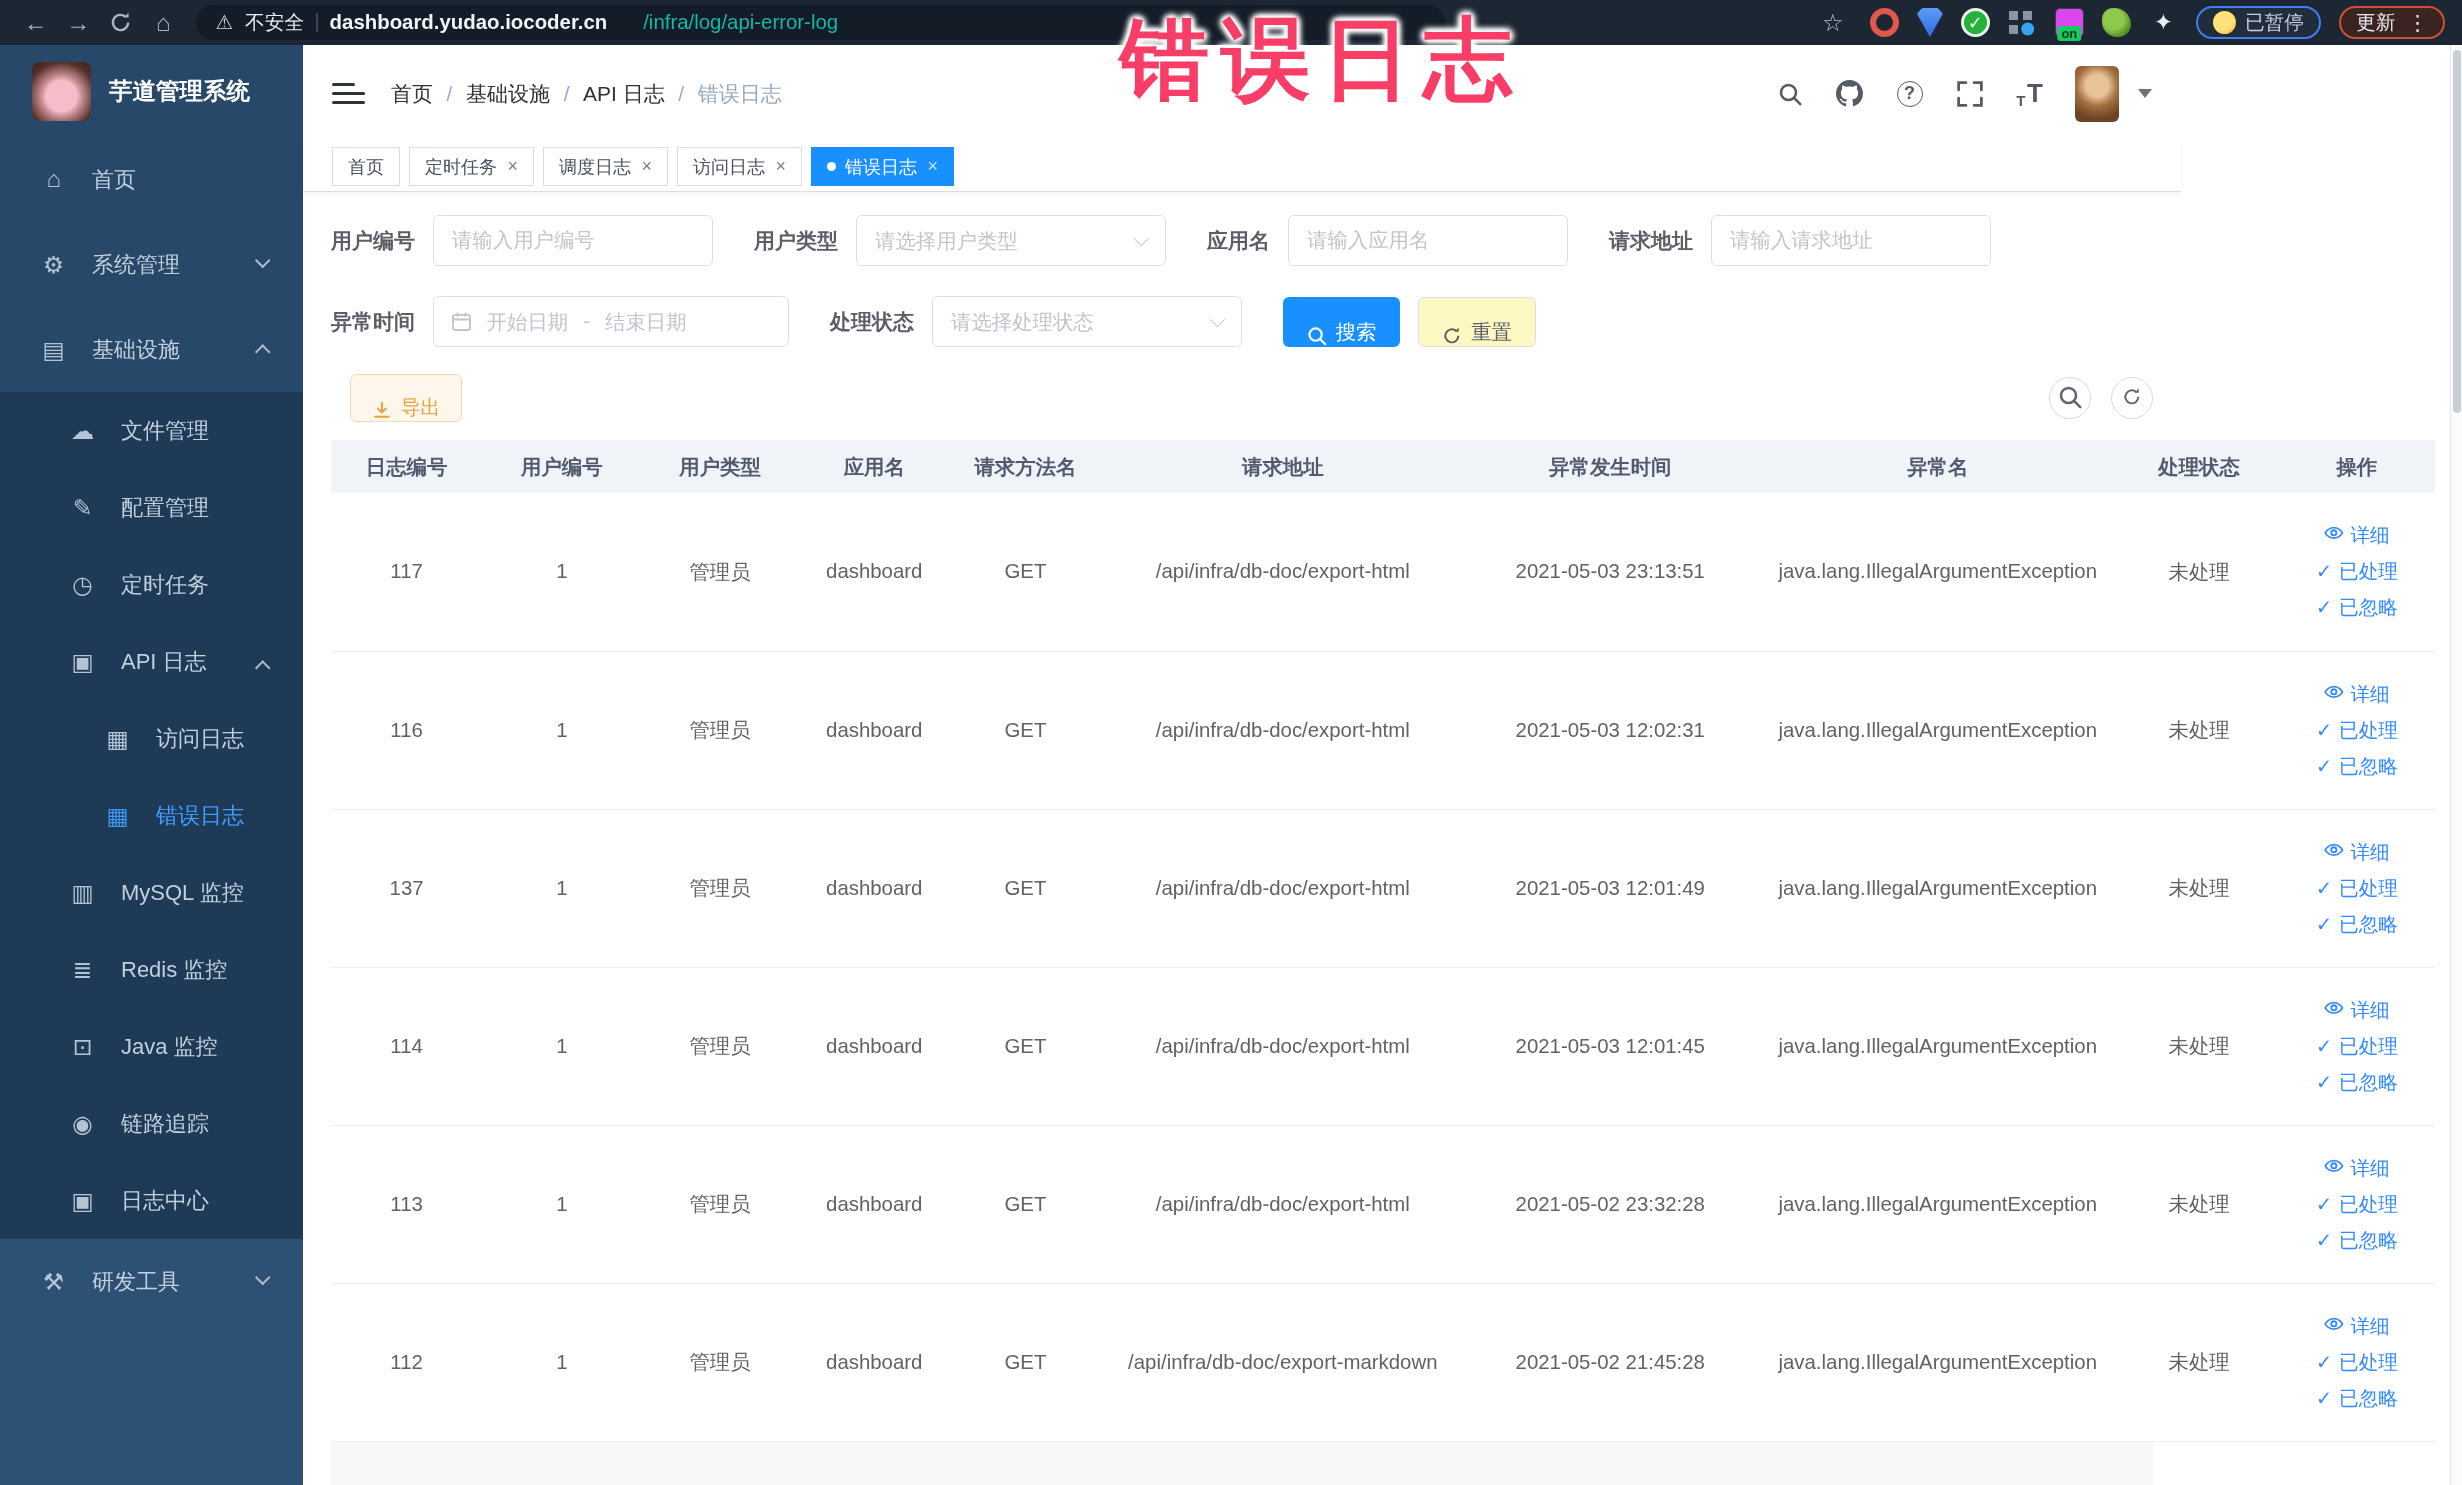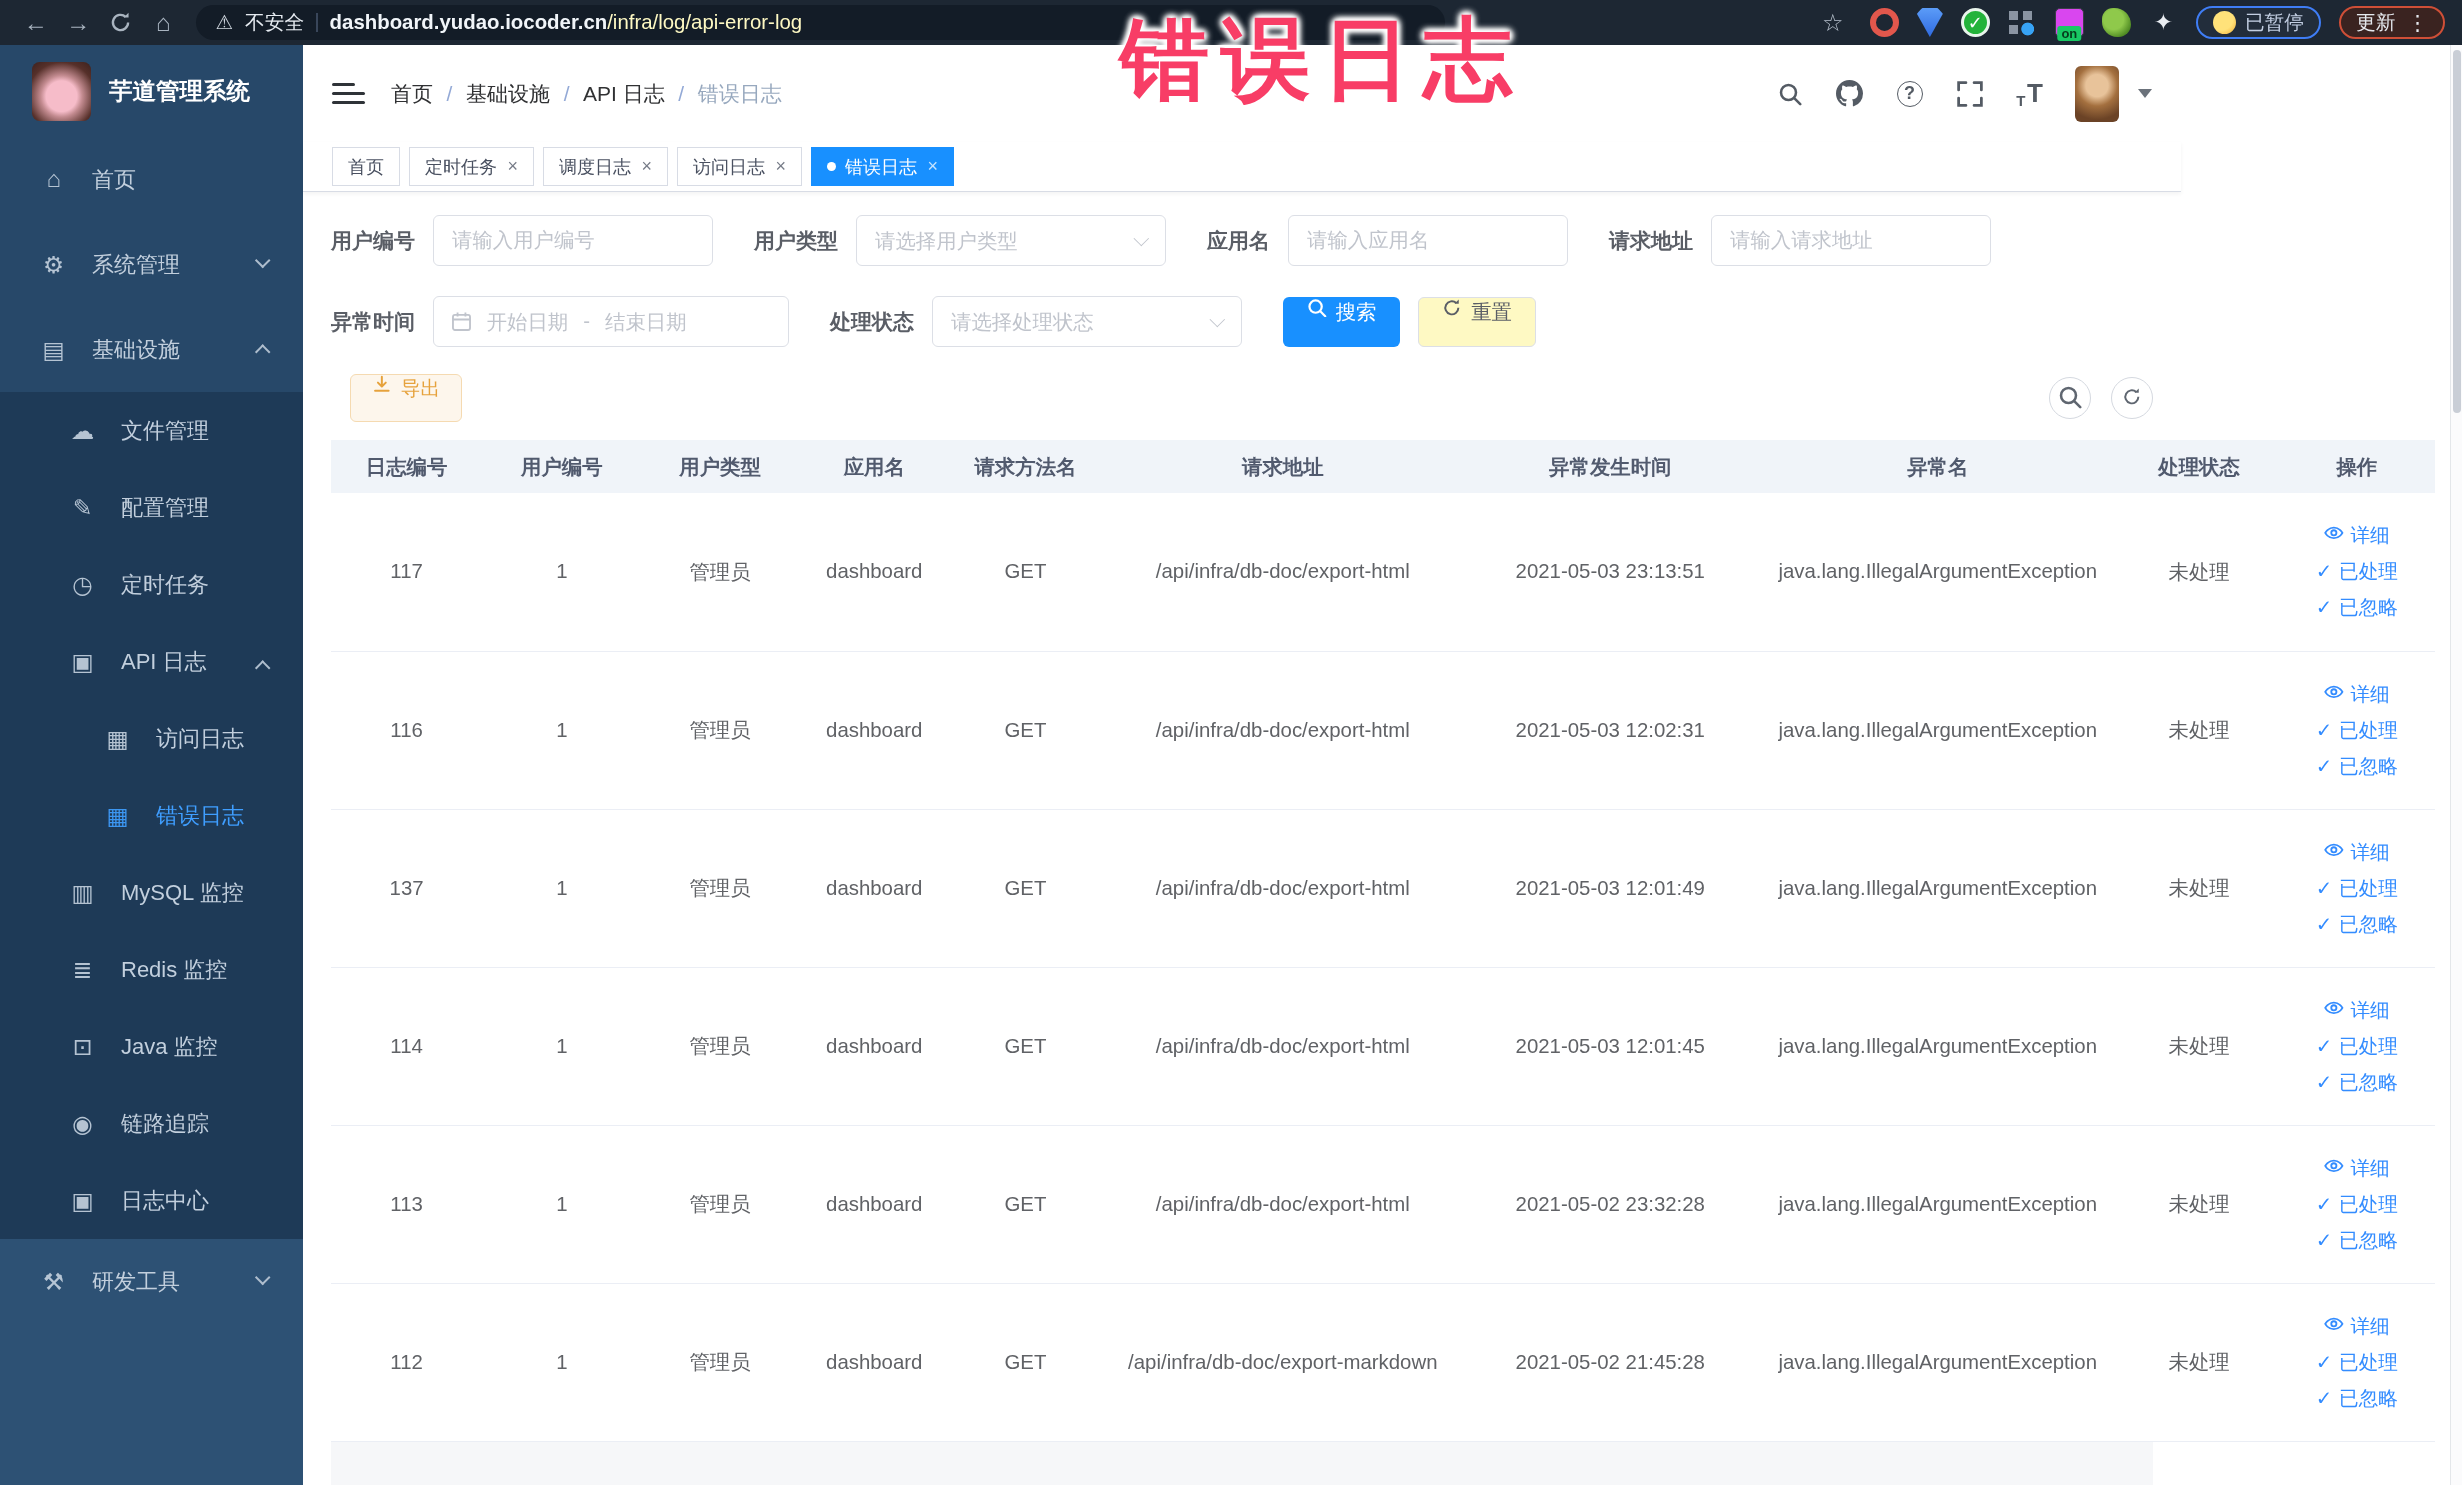--- a/index.html
+++ b/index.html
@@ -11,21 +11,21 @@
     display:flex;align-items:center;padding:0 16.7px;gap:4.5px;z-index:5;}
   .nav-ic{width:38px;height:35px;display:flex;align-items:center;justify-content:center;
     color:#a9b4c0;font-size:24px;border-radius:50%;flex:0 0 auto;}
   .url-pill{flex:1 1 auto;max-width:1249px;height:35px;background:#131c27;border-radius:18px;
     display:flex;align-items:center;padding:0 19.7px;gap:12px;margin:0 19.7px 0 9px;overflow:hidden;}
   .ic-warning{color:#cfd6de;font-size:19.7px;}
   .sec-label{color:#e6ebf1;font-size:19.7px;white-space:nowrap;}
   .url-div{width:1.5px;height:19.7px;background:#39465a;}
   .url-text{font-size:20.4px;white-space:nowrap;}
   .url-text .host{color:#f1f5f9;font-weight:bold;}
-  .url-text .path{color:#fef9c3;}
+  .url-text .path{color:#14b8a6;margin-left:36px;}
   .ext-area{margin-left:auto;display:flex;align-items:center;gap:18px;}
   .ic-star{color:#b7c1cd;font-size:24px;}
   .ext-list{display:flex;align-items:center;gap:18px;}
   .ext{width:29px;height:29px;border-radius:6px;position:relative;display:flex;
     align-items:center;justify-content:center;font-size:18px;}
   .ic-ext-orange-ring{border-radius:50%;border:6.8px solid #e2574c;background:#1d2733;width:29px;height:29px;}
   .ic-ext-blue-shield{background:linear-gradient(180deg,#5b9cf8 0%,#2f6ae0 100%);
     clip-path:polygon(50% 100%,0 20%,20% 0,80% 0,100% 20%);width:26px;height:29px;}
   .ic-ext-green-check{border-radius:50%;background:#23b33a;color:#fff;font-weight:bold;border:3px solid #e9f5ec;}
   .ic-ext-grid-apps{background:
@@ -120,21 +120,21 @@
     color:#606266;width:280px;outline:none;background:#fff;font-family:inherit;}
   .el-input::placeholder{color:#c0c4cc;}
   .el-select{width:310px;height:51px;border:0.8px solid #dcdfe6;border-radius:6px;padding:0 18px;
     display:flex;align-items:center;justify-content:space-between;color:#c0c4cc;font-size:20.4px;cursor:pointer;background:#fff;}
   .sel-caret{width:10.6px;height:10.6px;border-right:1.9px solid #c0c4cc;border-bottom:1.9px solid #c0c4cc;
     transform:rotate(45deg);margin-top:-4.5px;}
   .date-range{width:356px;height:51px;border:0.8px solid #dcdfe6;border-radius:6px;display:flex;
     align-items:center;padding:0 16.7px;gap:15px;color:#c0c4cc;font-size:20.4px;background:#fff;cursor:pointer;}
   .date-range .sep{color:#c0c4cc;}
   .ic-calendar{color:#c0c4cc;display:flex;}
-  .btn{height:50px;border-radius:6px;font-size:20.4px;display:inline-flex;align-items:flex-start;gap:9px;
+  .btn{height:50px;border-radius:6px;font-size:20.4px;display:inline-flex;align-items:flex-end;gap:9px;
     padding:0 23px;cursor:pointer;border:0.8px solid transparent;font-family:inherit;white-space:nowrap;}
   .btn-primary{background:#1890ff;color:#fff;}
   .btn-plain{background:#fef9c3;border-color:#dcdfe6;color:#5a5e66;}
   .btn-export{height:48px;background:#fdf6ec;border-color:#f5dab1;color:#e6a23c;font-size:19.7px;padding:0 21px;}
   .btn svg{display:block;}
 
   .toolbar-row{display:flex;align-items:center;margin-bottom:18px;flex:0 0 auto;margin-left:19px;}
   .toolbar-right{margin-left:auto;display:flex;align-items:center;}
   .circle-btn{width:42px;height:42px;border-radius:50%;border:0.8px solid #d5d9e0;background:#fff;
     display:flex;align-items:center;justify-content:center;color:#5f6670;margin-left:19.7px;cursor:pointer;}

